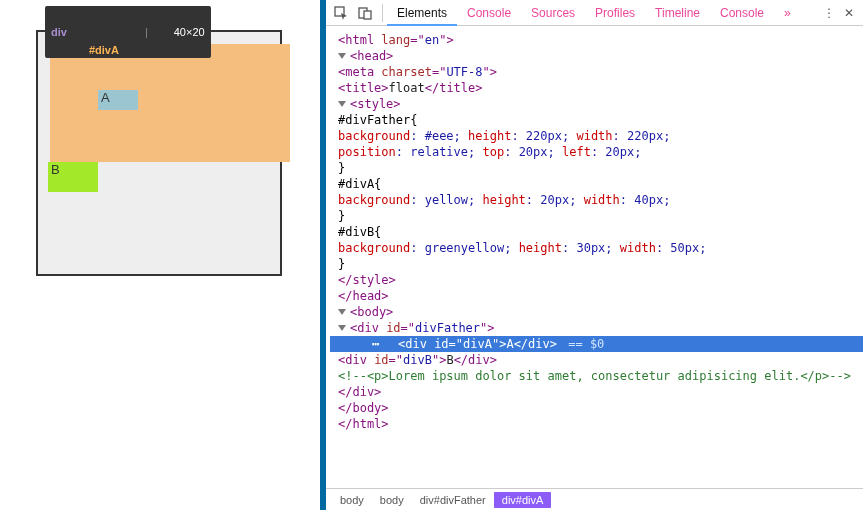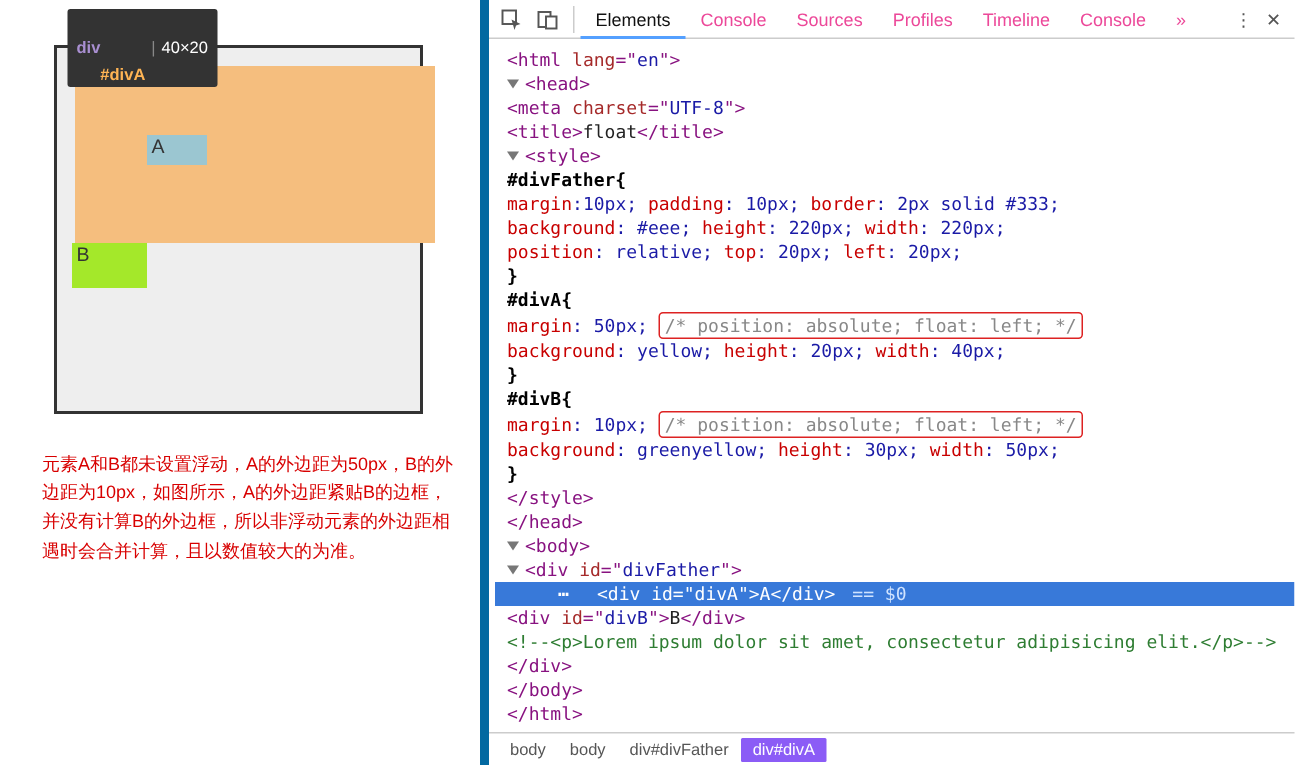--- a/index.html
+++ b/index.html
@@ -24,20 +24,21 @@
     left: 45px;
     top: 6px;
     background: #333;
     color: #fff;
     padding: 2px 6px;
     font-size: 11px;
     border-radius: 2px;
     display: flex;
     align-items: center;
     z-index: 3;
+    gap: 22px;
   }
   .tooltip .tag { color: #a98fd1; font-weight: bold; }
   .tooltip .id { color: #ffb454; font-weight: bold; margin-top: 36px; }
   .tooltip .sep { margin: 0 4px; color: #888; }
   .tooltip .dim { color: #fff; }
 
   .render-box {
     position: absolute;
     left: 36px;
     top: 30px;
@@ -132,21 +133,21 @@
     padding: 6px 0 0 4px;
     line-height: 16px;
     overflow: hidden;
     white-space: nowrap;
   }
   .dom-tree .ln { padding-left: 8px; }
   .ind1 { padding-left: 20px; }
   .ind2 { padding-left: 36px; }
   .ind3 { padding-left: 52px; }
   .ind4 { padding-left: 68px; }
-  .ind5 { padding-left: 84px; font-weight: bold; }
+  .ind5 { padding-left: 84px; }
   .ind6 { padding-left: 124px; }
 
   .tri { display:inline-block; width:0;height:0;border-left:4px solid transparent;border-right:4px solid transparent;border-top:6px solid #777;margin-right:4px;position:relative;top:-1px;}
   .tag-open, .tag-close { color: #881280; }
   .attr-name { color: #a52a2a; }
   .attr-val { color: #1a1aa6; }
   .css-sel { color: #000; }
   .css-prop { color: #c80000; }
   .css-val { color: #1a1aa6; }
   .comment { color: #2e7d32; }
@@ -202,21 +203,20 @@
 
   <div class="render-box"></div>
   <div class="orange-overlay"></div>
   <div class="highlight-blue">
     <span>A</span>
   </div>
   <div class="divB-render">
     <span>B</span>
   </div>
 
-  <div class="note">元素A和B都未设置浮动，A的外边距为50px，B的外边距为10px，如图所示，A的外边距紧贴B的边框，并没有计算B的外边框，所以非浮动元素的外边距相遇时会合并计算，且以数值较大的为准。</div>
 </div>
 
 <div class="devtools">
   <div class="dt-toolbar">
     <div class="iconbox">
       <svg width="14" height="14" viewBox="0 0 14 14">
           <rect x="1" y="1" width="9" height="9" stroke-width="1.3"></rect>
           <path d="M7 7 L13 10 L10 11 L9 14 Z" fill="#555" stroke="none"></path>
         </svg>
     </div>
@@ -240,32 +240,29 @@
   </div>
 
   <div class="dom-tree">
     <div class="ln ind1"><span class="tag-open">&lt;html </span><span class="attr-name">lang</span><span class="tag-open">="</span><span class="attr-val">en</span><span class="tag-open">"&gt;</span></div>
     <div class="ln ind2"><span class="tri"></span><span class="tag-open">&lt;head&gt;</span></div>
     <div class="ln ind3"><span class="tag-open">&lt;meta </span><span class="attr-name">charset</span><span class="tag-open">="</span><span class="attr-val">UTF-8</span><span class="tag-open">"&gt;</span></div>
     <div class="ln ind3"><span class="tag-open">&lt;title&gt;</span><span>float</span><span class="tag-close">&lt;/title&gt;</span></div>
     <div class="ln ind3"><span class="tri"></span><span class="tag-open">&lt;style&gt;</span></div>
 
     <div class="ln ind5"><span class="css-sel">#divFather{</span></div>
-    <div class="ln ind6"><span class="css-prop">margin</span><span class="css-val">:10px; </span><span class="css-prop">padding</span><span class="css-val">: 10px; </span><span class="css-prop">border</span><span class="css-val">: 2px solid #333;</span></div>
     <div class="ln ind6"><span class="css-prop">background</span><span class="css-val">: #eee; </span><span class="css-prop">height</span><span class="css-val">: 220px;  </span><span class="css-prop">width</span><span class="css-val">: 220px;</span></div>
     <div class="ln ind6"><span class="css-prop">position</span><span class="css-val">: relative; </span><span class="css-prop">top</span><span class="css-val">: 20px; </span><span class="css-prop">left</span><span class="css-val">: 20px;</span></div>
     <div class="ln ind5"><span class="css-sel">}</span></div>
 
     <div class="ln ind5"><span class="css-sel">#divA{</span></div>
-    <div class="ln ind6"><span class="css-prop">margin</span><span class="css-val">: 50px;</span> <span class="red-box">/* position: absolute; float: left; */</span></div>
     <div class="ln ind6"><span class="css-prop">background</span><span class="css-val">: yellow; </span><span class="css-prop">height</span><span class="css-val">: 20px; </span><span class="css-prop">width</span><span class="css-val">: 40px;</span></div>
     <div class="ln ind5"><span class="css-sel">}</span></div>
 
     <div class="ln ind5"><span class="css-sel">#divB{</span></div>
-    <div class="ln ind6"><span class="css-prop">margin</span><span class="css-val">: 10px;</span> <span class="red-box">/* position: absolute; float: left; */</span></div>
     <div class="ln ind6"><span class="css-prop">background</span><span class="css-val">: greenyellow; </span><span class="css-prop">height</span><span class="css-val">: 30px; </span><span class="css-prop">width</span><span class="css-val">: 50px;</span></div>
     <div class="ln ind5"><span class="css-sel">}</span></div>
 
     <div class="ln ind3"><span class="tag-close">&lt;/style&gt;</span></div>
     <div class="ln ind2"><span class="tag-close">&lt;/head&gt;</span></div>
     <div class="ln ind2"><span class="tri"></span><span class="tag-open">&lt;body&gt;</span></div>
     <div class="ln ind3"><span class="tri"></span><span class="tag-open">&lt;div </span><span class="attr-name">id</span><span class="tag-open">="</span><span class="attr-val">divFather</span><span class="tag-open">"&gt;</span></div>
 
     <div class="selected-line">
       <span class="dots">⋯</span>

